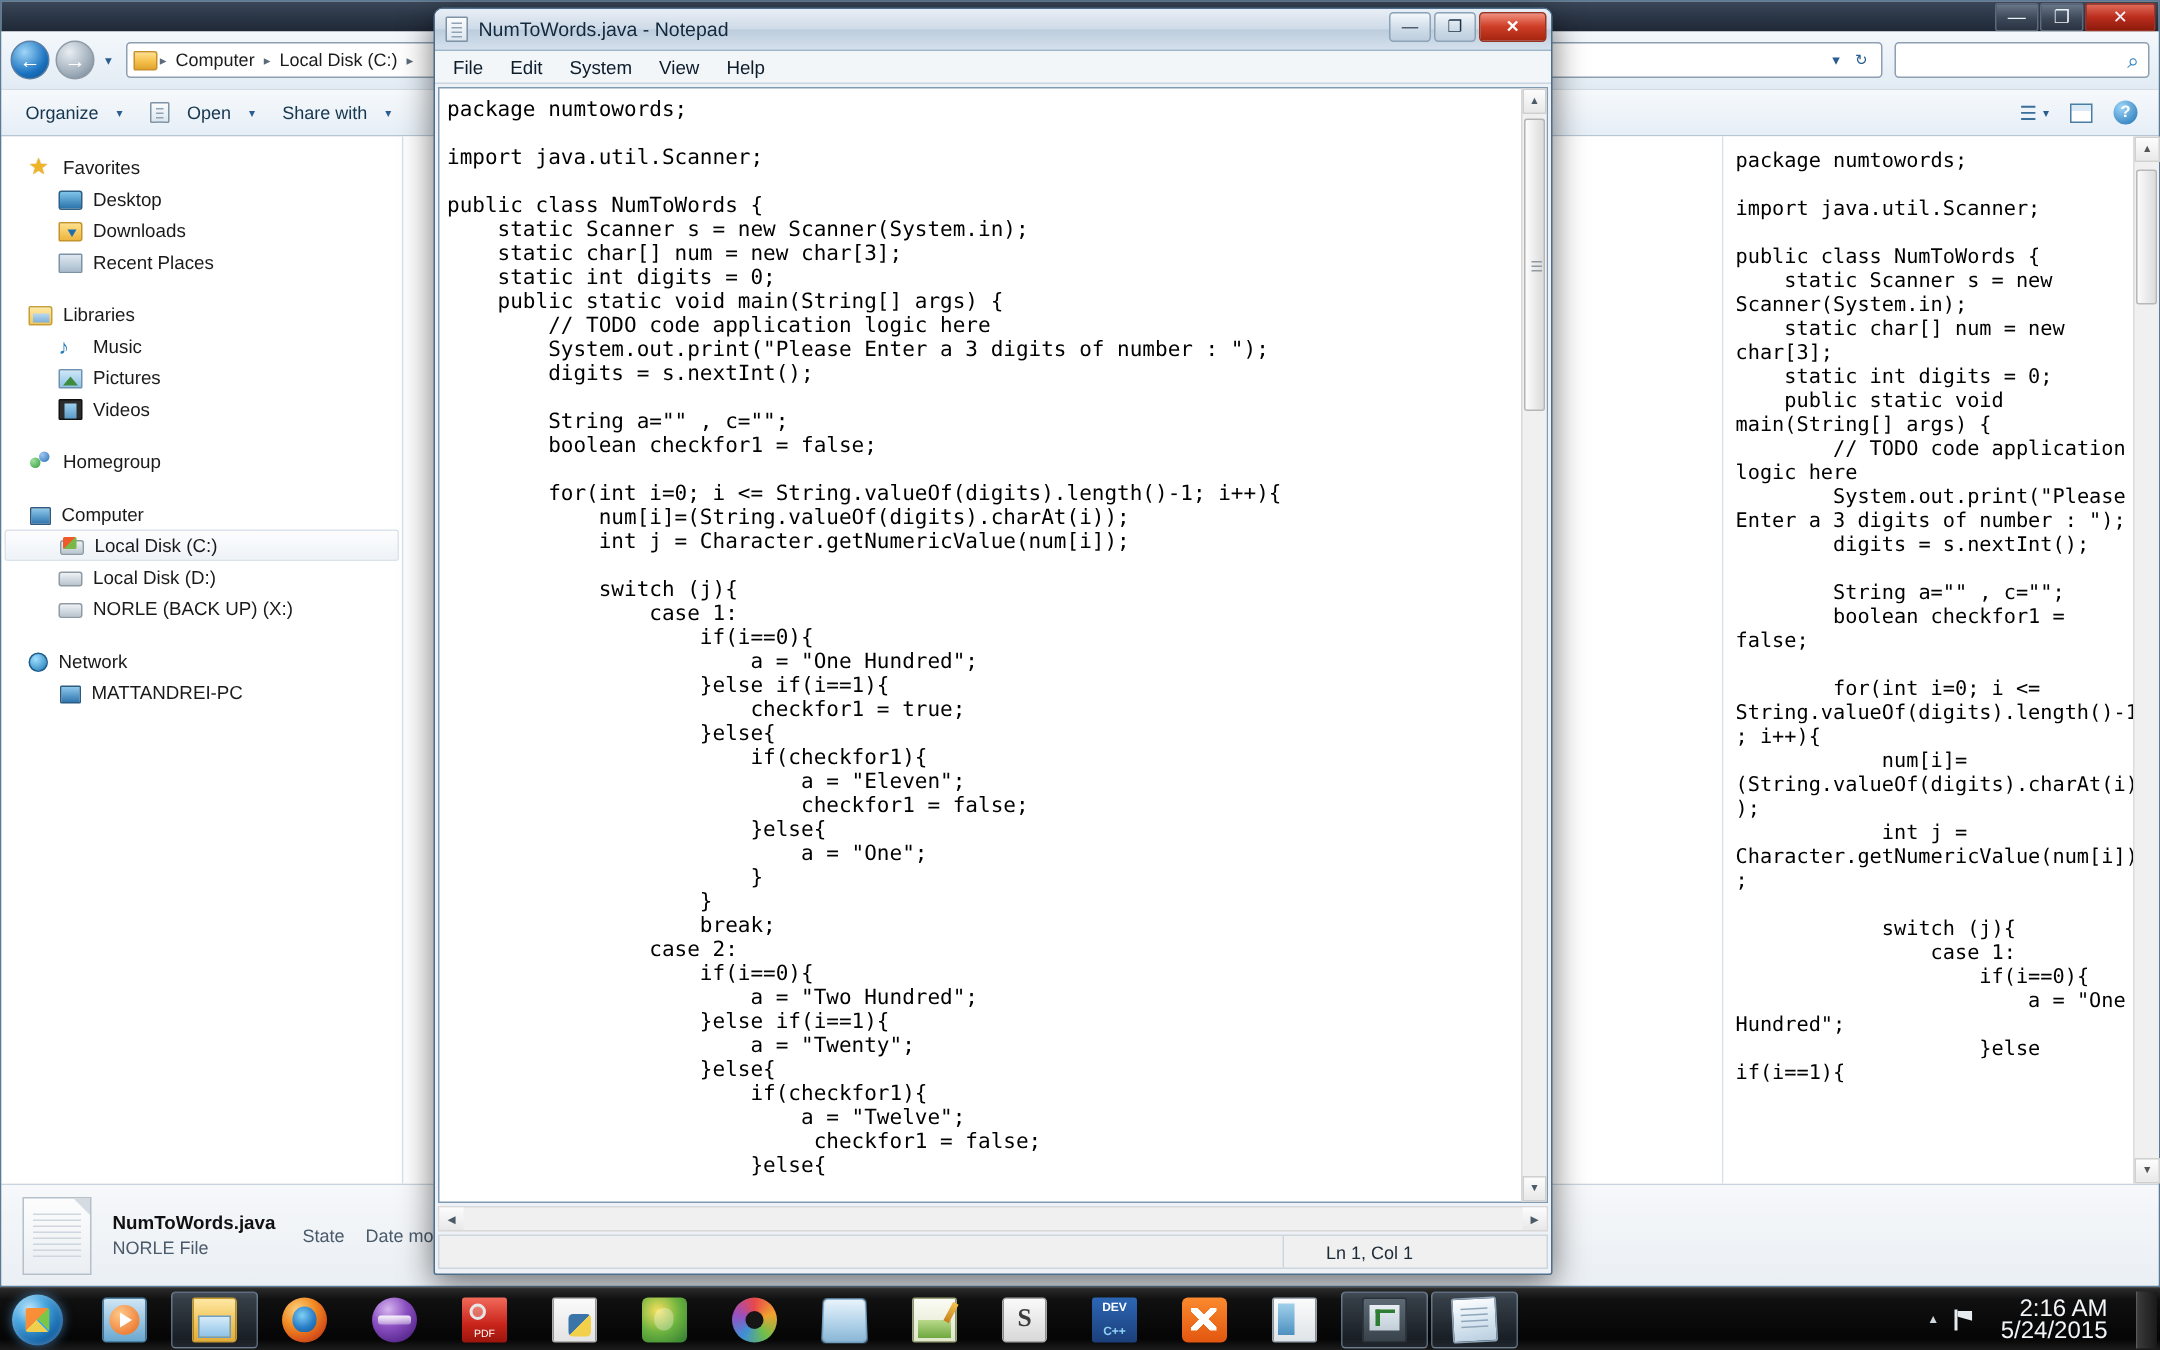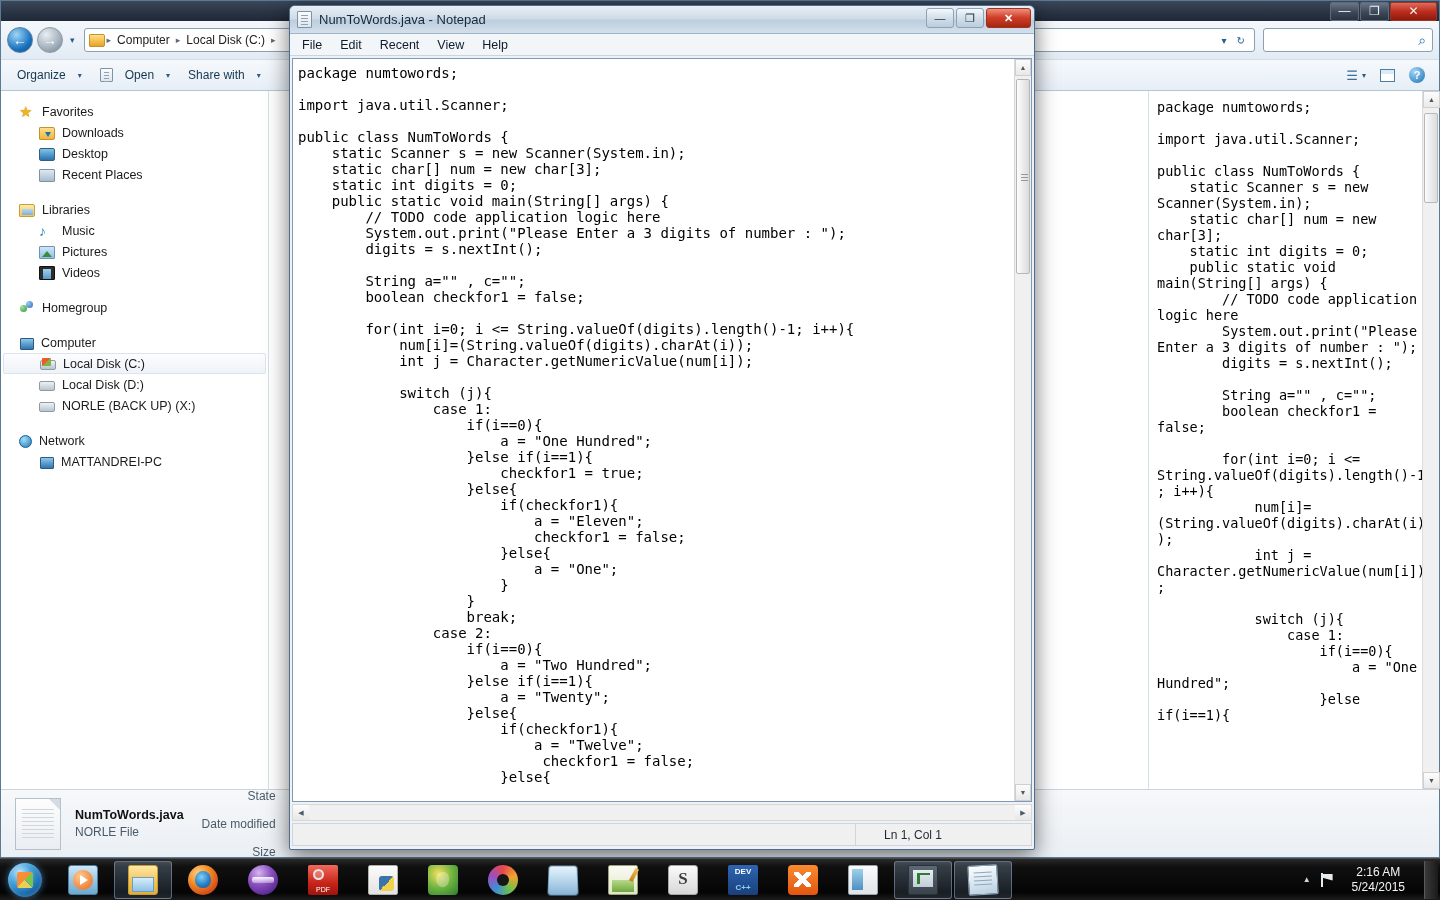--- a/index.html
+++ b/index.html
@@ -257,21 +257,21 @@
     content: ""; position: absolute; left: 6px; top: 10px; right: 6px; height: 1px;
     background: #cfd6dd;
     box-shadow: 0 4px 0 #cfd6dd, 0 8px 0 #cfd6dd, 0 12px 0 #cfd6dd,
                 0 16px 0 #cfd6dd, 0 20px 0 #cfd6dd, 0 24px 0 #cfd6dd,
                 0 28px 0 #cfd6dd;
   }
   .dp-info { display: flex; flex-direction: column; gap: 3px; }
   .dp-name { font-size: 12.5px; color: #111; font-weight: bold; }
   .dp-type { font-size: 12px; color: #4a5a6a; }
   .dp-meta {
-    display: flex; flex-direction: column; align-items: flex-end;
+    display: flex; flex-direction: row; align-items: flex-end;
     gap: 14px; font-size: 12px; color: #4a5a6a; margin-left: 4px;
   }
 
   
   .notepad {
     position: absolute; left: 289px; top: 5px; width: 746px; height: 845px;
     background: #eef2f6;
     border: 1px solid #4e6e8c; border-radius: 6px 6px 2px 2px;
     box-shadow: 0 6px 22px rgba(0,0,0,0.55);
     display: flex; flex-direction: column;
@@ -548,22 +548,22 @@
     width: 15px; height: 14px; position: relative;
   }
   .tray-flag::before {
     content: ""; position: absolute; left: 1px; top: 0; width: 2px; height: 14px; background: #e6ebef;
   }
   .tray-flag::after {
     content: ""; position: absolute; left: 3px; top: 1px; width: 10px; height: 7px;
     background: #e6ebef; clip-path: polygon(0 0, 100% 0, 100% 100%, 0 60%);
   }
   .clock {
-    display: flex; flex-direction: column; align-items: center; justify-content: center;
-    color: #f2f5f8; font-size: 12px; line-height: 15px; padding: 0 8px;
+    display: flex; flex-direction: column; align-items: flex-end; justify-content: center;
+    color: #f2f5f8; font-size: 16px; line-height: 15px; padding: 0 8px;
   }
   .show-desktop {
     width: 14px; height: 38px; margin-left: 2px;
     background: linear-gradient(90deg,#3a3a3a,#1a1a1a);
     border-left: 1px solid #5a5a5a;
   }
 </style>
 </head>
 <body>
 
@@ -634,26 +634,26 @@
     <div class="ex-body">
 
       <div class="sidebar">
 
         <div class="tree-group">
           <div class="tree-row">
             <span class="ico ico-star">★</span>
             <span>Favorites</span>
           </div>
           <div class="tree-row child">
+            <span class="ico ico-monitor"></span>
+            <span>Desktop</span>
+          </div>
+          <div class="tree-row child">
             <span class="ico ico-dl"></span>
             <span>Downloads</span>
-          </div>
-          <div class="tree-row child">
-            <span class="ico ico-monitor"></span>
-            <span>Desktop</span>
           </div>
           <div class="tree-row child">
             <span class="ico ico-recent"></span>
             <span>Recent Places</span>
           </div>
         </div>
 
         <div class="tree-group">
           <div class="tree-row">
             <span class="ico ico-lib"></span>
@@ -770,21 +770,21 @@
       <div class="np-ctrls">
         <div class="np-btn">—</div>
         <div class="np-btn">❐</div>
         <div class="np-btn close">✕</div>
       </div>
     </div>
 
     <div class="np-menubar">
       <div class="np-menu">File</div>
       <div class="np-menu">Edit</div>
-      <div class="np-menu">Recent</div>
+      <div class="np-menu">System</div>
       <div class="np-menu">View</div>
       <div class="np-menu">Help</div>
     </div>
 
     <div class="np-editwrap">
       <div class="np-text">package numtowords;
 
 import java.util.Scanner;
 
 public class NumToWords {

